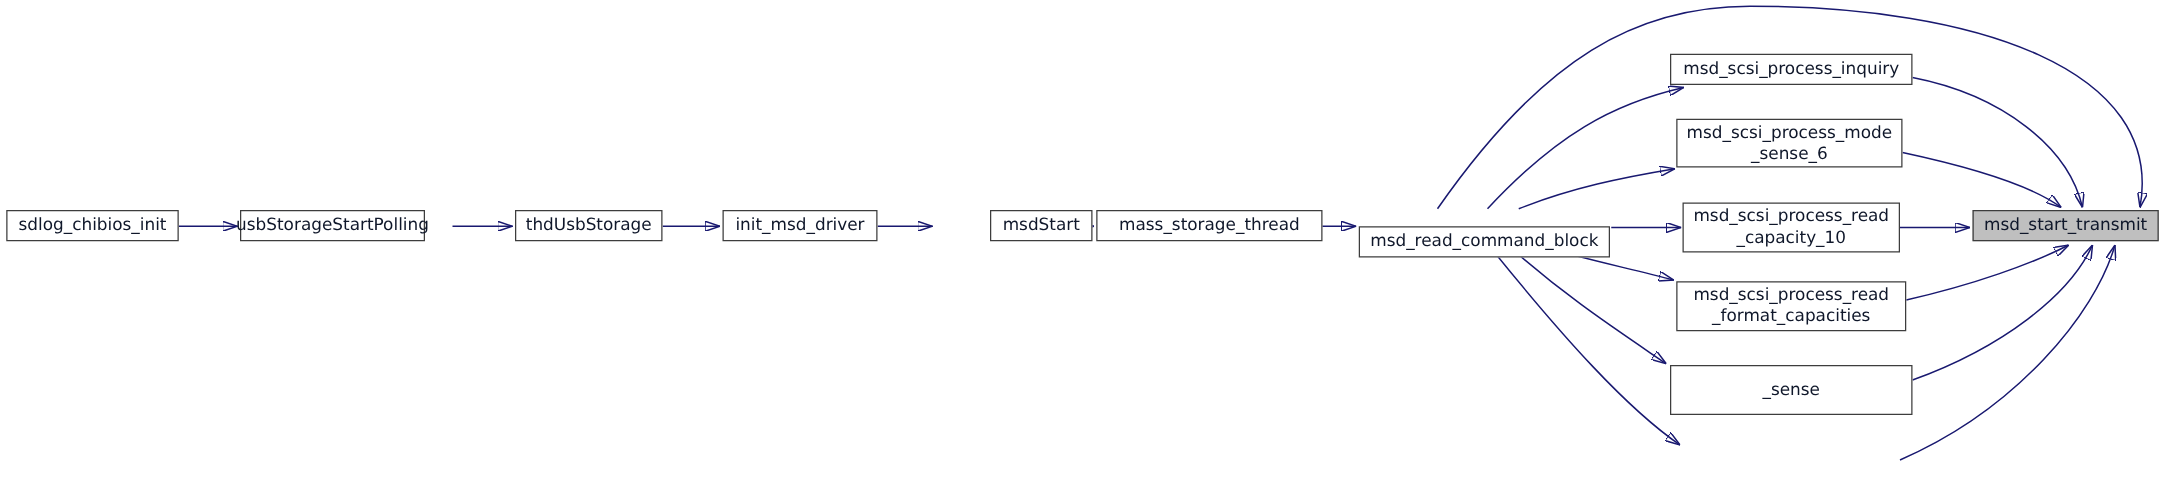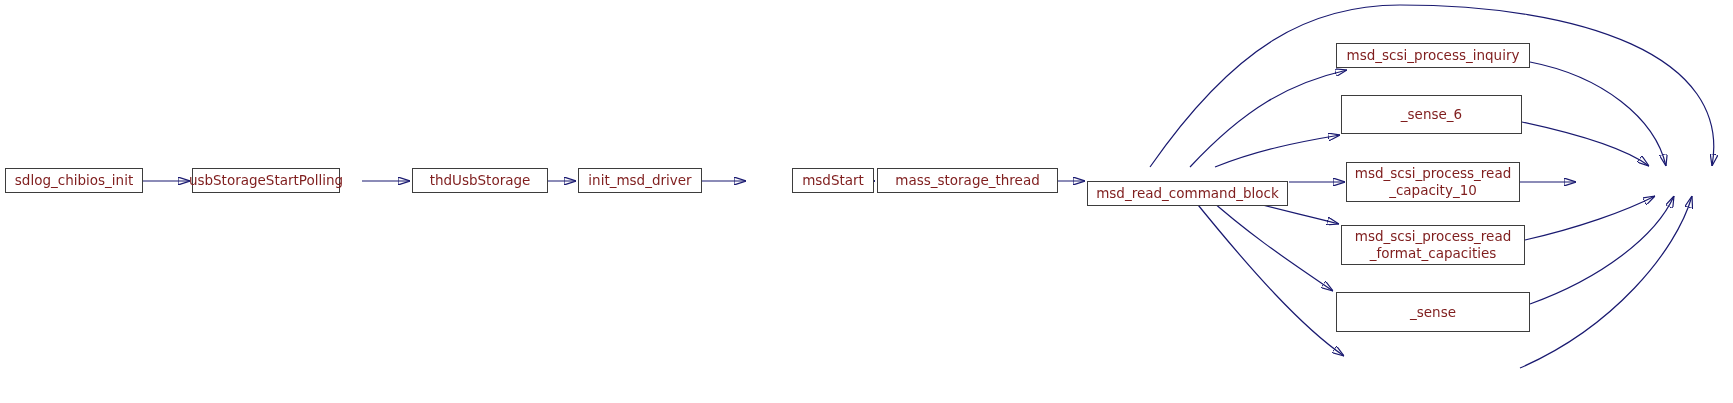--- a/index.html
+++ b/index.html
@@ -15,21 +15,21 @@
     position: absolute;
     left: 0; top: 0;
     width: 1733px; height: 403px;
   }
   svg.edges path { fill: none; stroke: #191970; stroke-width: 1.2; }
   .node {
     position: absolute;
     box-sizing: border-box;
     border: 1px solid #3d3d3d;
     background: #ffffff;
-    color: #7f1d1d;
+    color: #0f172a;
     font-size: 13.5px;
     line-height: 17px;
     display: flex;
     flex-direction: column;
     align-items: center;
     justify-content: center;
     text-align: center;
     white-space: nowrap;
     cursor: pointer;
   }
@@ -73,48 +73,52 @@
     <path d="M1530,304 C1602,278 1656,236 1674,196" marker-end="url(#arrow)"></path>
     <path d="M1520,368 C1612,328 1676,252 1692,196" marker-end="url(#arrow)"></path>
   </svg>
 
   <div class="node" style="left:5px;top:168px;width:138px;height:25px">
     <span>sdlog_chibios_init</span>
   </div>
   <div class="node" style="left:192px;top:168px;width:148px;height:25px">
     <span>usbStorageStartPolling</span>
   </div>
-  <div class="node" style="left:412px;top:168px;width:136px;height:25px">
+  <div class="node" style="left:412px;top:168px;width:118px;height:25px">
     <span>thdUsbStorage</span>
   </div>
   <div class="node" style="left:578px;top:168px;width:124px;height:25px">
     <span>init_msd_driver</span>
   </div>
   <div class="node" style="left:792px;top:168px;width:82px;height:25px">
     <span>msdStart</span>
   </div>
   <div class="node" style="left:877px;top:168px;width:181px;height:25px">
     <span>mass_storage_thread</span>
   </div>
   <div class="node" style="left:1087px;top:181px;width:201px;height:25px">
     <span>msd_read_command_block</span>
   </div>
 
   <div class="node" style="left:1336px;top:43px;width:194px;height:25px">
     <span>msd_scsi_process_inquiry</span>
   </div>
   <div class="node" style="left:1341px;top:95px;width:181px;height:39px">
+    <span>msd_scsi_process_mode</span>
     <span>_sense_6</span>
   </div>
   <div class="node" style="left:1346px;top:162px;width:174px;height:40px">
     <span>msd_scsi_process_read</span>
     <span>_capacity_10</span>
   </div>
   <div class="node" style="left:1341px;top:225px;width:184px;height:40px">
     <span>msd_scsi_process_read</span>
     <span>_format_capacities</span>
   </div>
   <div class="node" style="left:1336px;top:292px;width:194px;height:40px">
     <span>_sense</span>
   </div>
 
+  <div class="node highlight" style="left:1578px;top:168px;width:149px;height:25px">
+    <span>msd_start_transmit</span>
+  </div>
 
 </div>
 
 </body></html>

